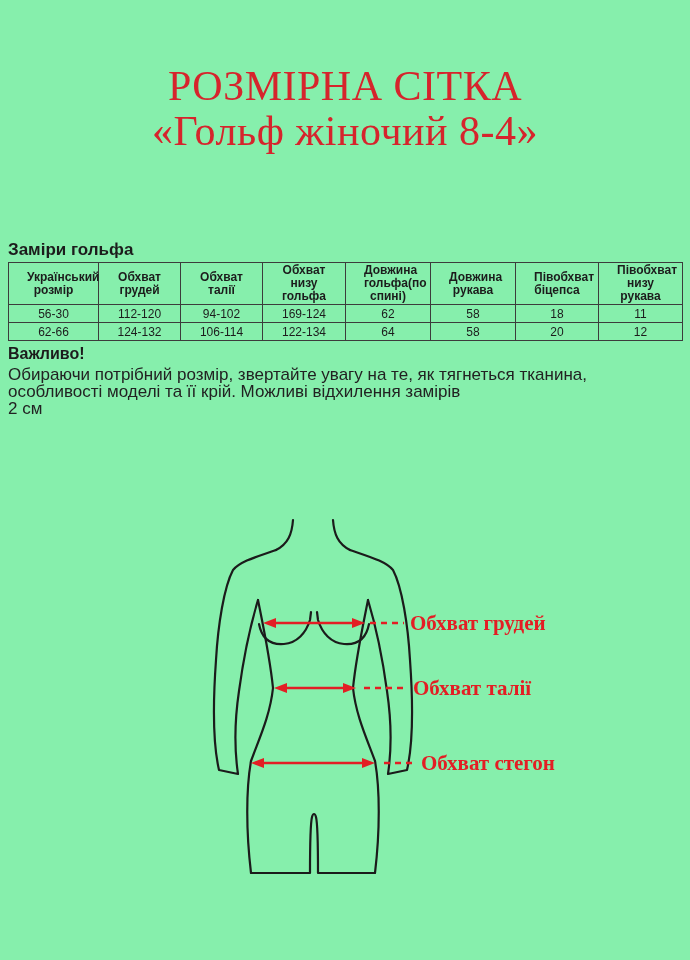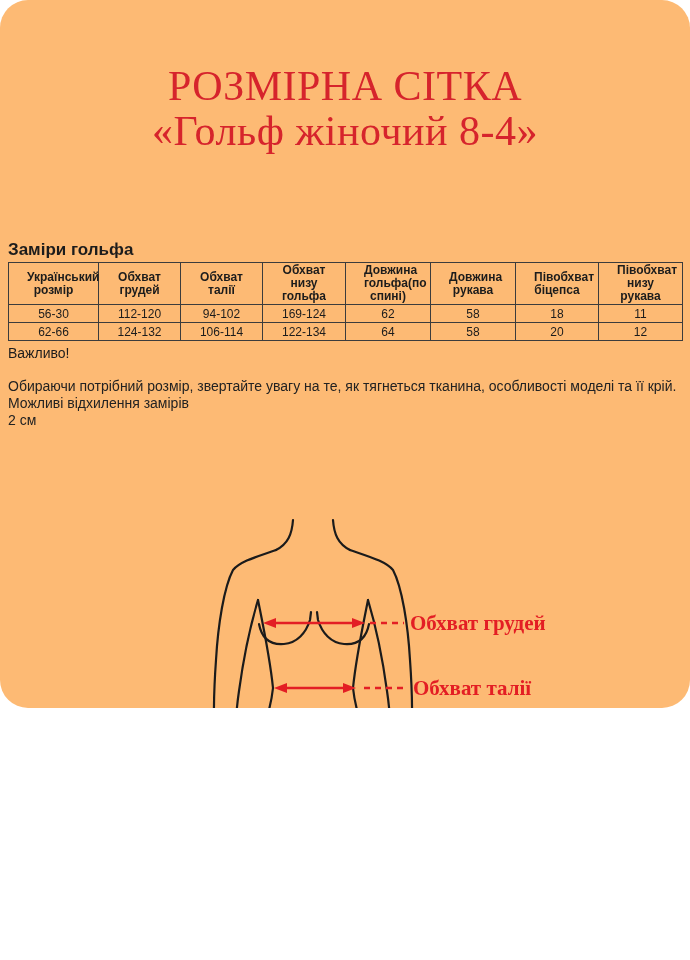--- a/index.html
+++ b/index.html
@@ -1,24 +1,23 @@
 <!DOCTYPE html>
 <html><head>
 <meta charset="utf-8">
 <style>
   * { margin:0; padding:0; box-sizing:border-box; }
   html,body { background:#ffffff; }
   .page {
     position:relative;
-    width:690px; height:708px;
-    background:#fdba74;
+    width:690px; height:960px;
+    background:#86efac;
     overflow:hidden;
     font-family:"Liberation Sans", sans-serif;
     color:#1c1c1c;
-    border-radius:28px;
   }
   
   .title-block {
     padding-top:64px;
     text-align:center;
     font-family:"Liberation Serif", serif;
     color:#d6242c;
   }
   .title-line {
     display:block;
@@ -52,25 +51,25 @@
     height:40px;
     padding:1px 18px;
   }
   table.size-table td {
     font-size:12px;
     height:18px;
     padding:0 2px;
   }
   .note-heading {
     margin-top:4px;
-    font-size:14px;
-    font-weight:normal;
+    font-size:16px;
+    font-weight:bold;
     line-height:17px;
   }
-  .note-body { margin-top:16px; font-size:14px; line-height:17px; color:#222; }
+  .note-body { margin-top:4px; font-size:17px; line-height:17px; color:#222; }
   .note-line { display:block; }
   
   .diagram {
     position:absolute;
     top:490px; left:0;
     width:690px; height:430px;
   }
   .diagram svg { display:block; }
   .figure-stroke { fill:none; stroke:#1b1b1b; stroke-width:2.2; stroke-linecap:round; stroke-linejoin:round; }
   .arrow-stroke { stroke:#e31e24; stroke-width:2.6; }

